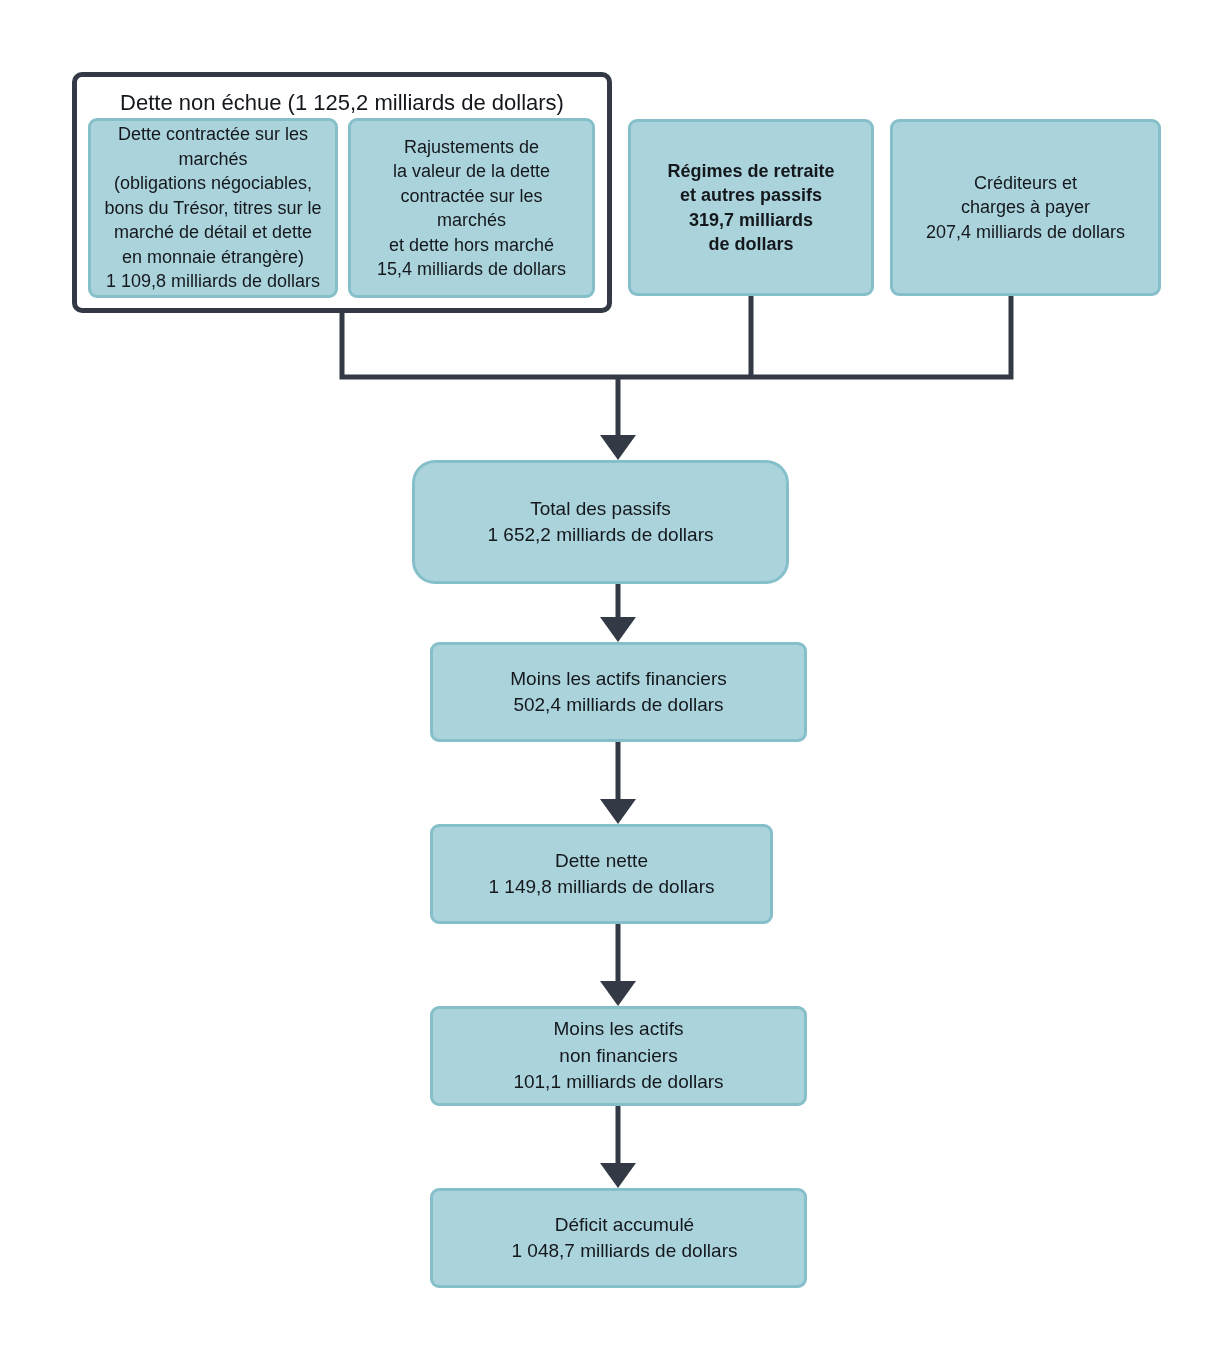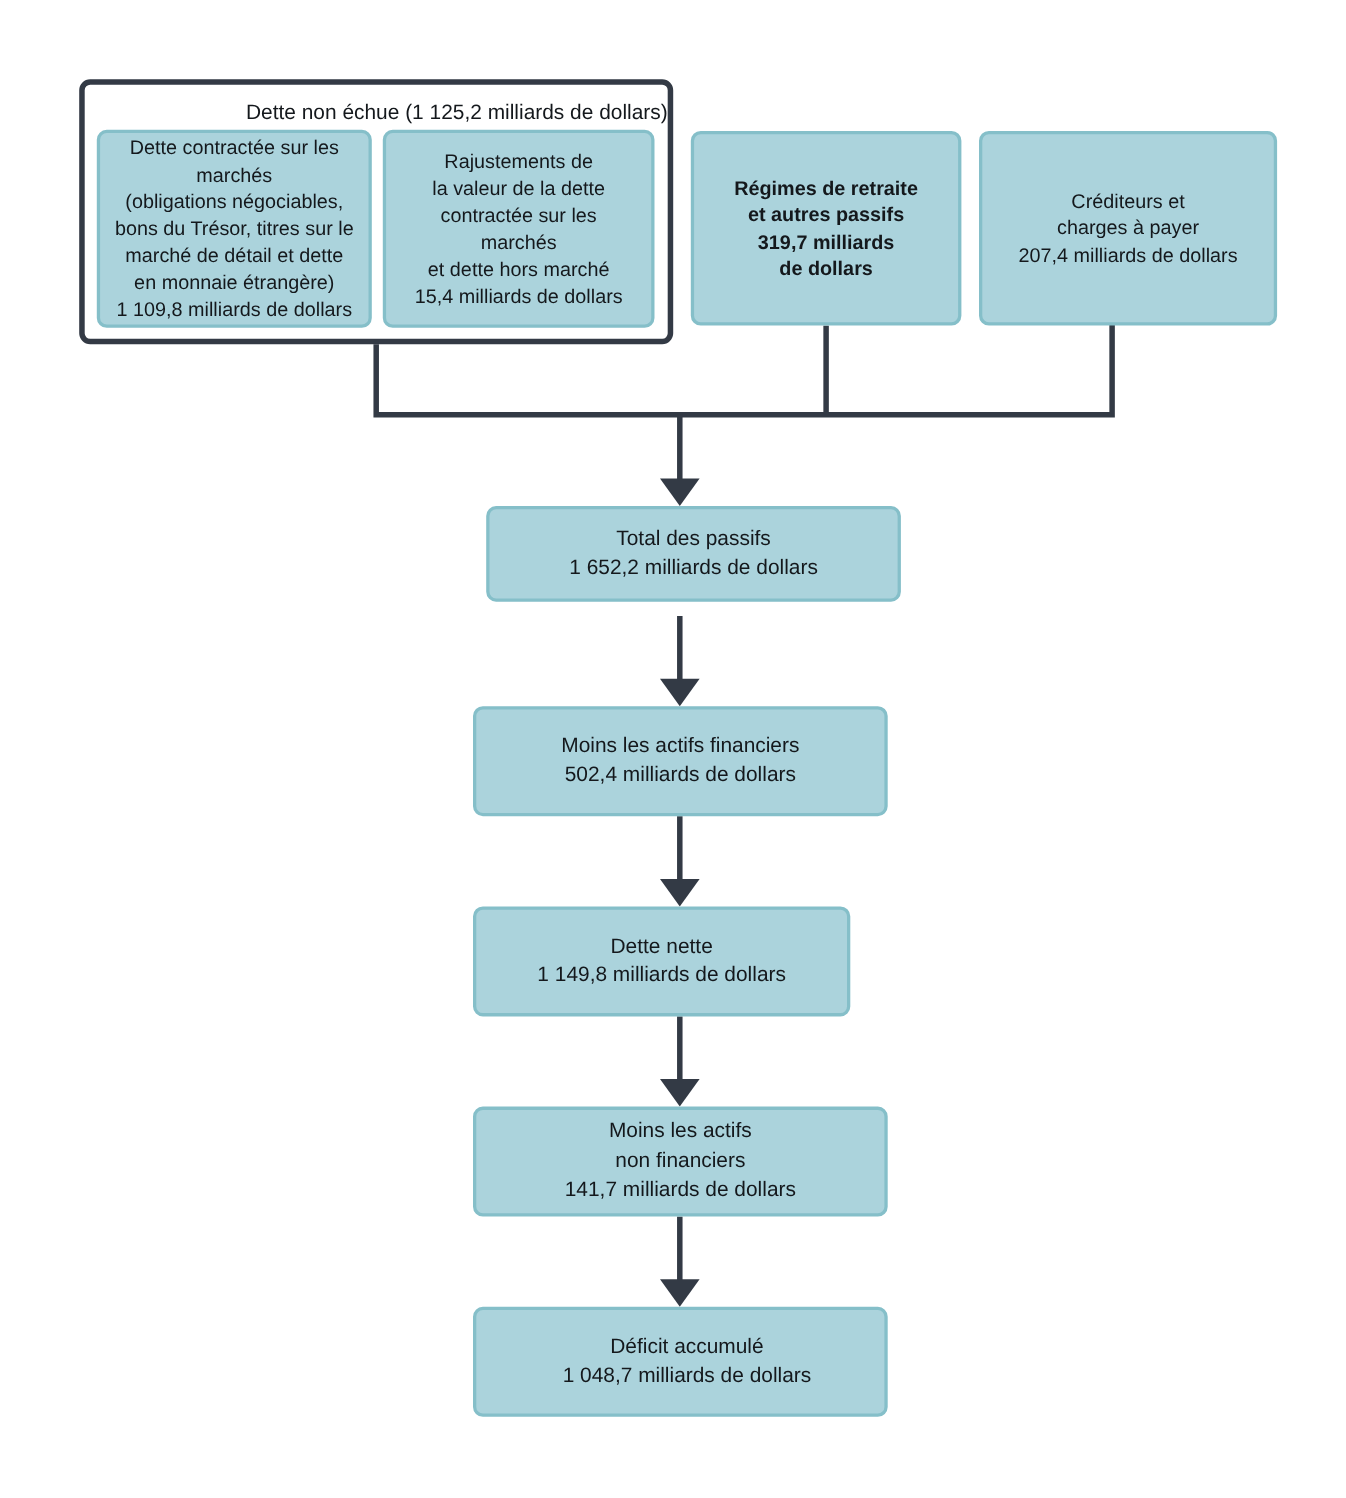--- a/index.html
+++ b/index.html
@@ -22,22 +22,22 @@
     position: absolute;
     box-sizing: border-box;
     border: 5px solid #333a45;
     border-radius: 10px;
     background: #ffffff;
   }
   .group-title {
     position: absolute;
     left: 0; right: 0;
     top: 13px;
-    text-align: right;
-    font-size: 19px;
+    text-align: center;
+    font-size: 22px;
     line-height: 26px;
     white-space: pre-line;
   }
   .node {
     position: absolute;
     box-sizing: border-box;
     background: #abd3dc;
     border: 3px solid #85bfc9;
     border-radius: 9px;
     display: flex;
@@ -113,39 +113,39 @@
 319,7 milliards
 de dollars</div>
   </div>
 
   <div class="node" style="left:890px; top:119px; width:271px; height:177px;">
     <div class="node-text">Créditeurs et
 charges à payer
 207,4 milliards de dollars</div>
   </div>
 
-  <div class="node flow" style="left:442px; top:460px; width:377px; height:87px;">
+  <div class="node flow" style="left:412px; top:460px; width:377px; height:124px;border-radius:23px;">
     <div class="node-text">Total des passifs
 1&nbsp;652,2 milliards de dollars</div>
   </div>
 
   <div class="node flow" style="left:430px; top:642px; width:377px; height:100px;">
     <div class="node-text">Moins les actifs financiers
 502,4 milliards de dollars</div>
   </div>
 
   <div class="node flow" style="left:430px; top:824px; width:343px; height:100px;">
     <div class="node-text">Dette nette
 1&nbsp;149,8 milliards de dollars</div>
   </div>
 
   <div class="node flow" style="left:430px; top:1006px; width:377px; height:100px;">
     <div class="node-text">Moins les actifs
 non financiers
-141,7 milliards de dollars</div>
+101,1 milliards de dollars</div>
   </div>
 
   <div class="node flow" style="left:430px; top:1188px; width:377px; height:100px;padding-left:12px;">
     <div class="node-text">Déficit accumulé
 1&nbsp;048,7 milliards de dollars</div>
   </div>
 
 </div>
 
 </body></html>

